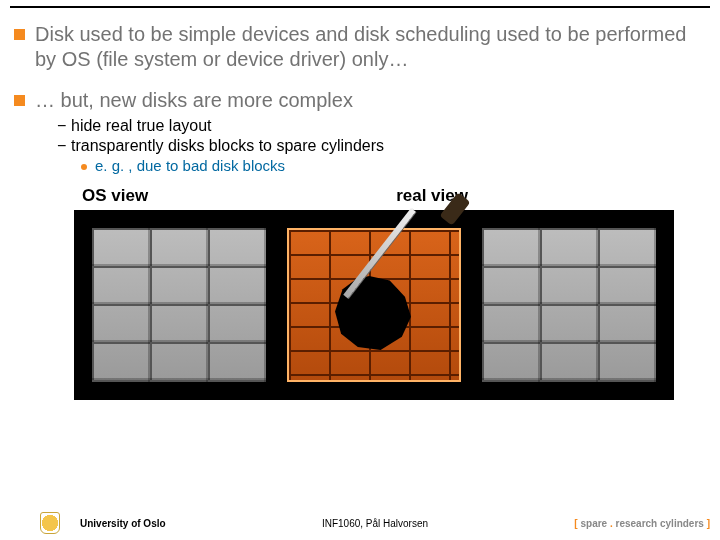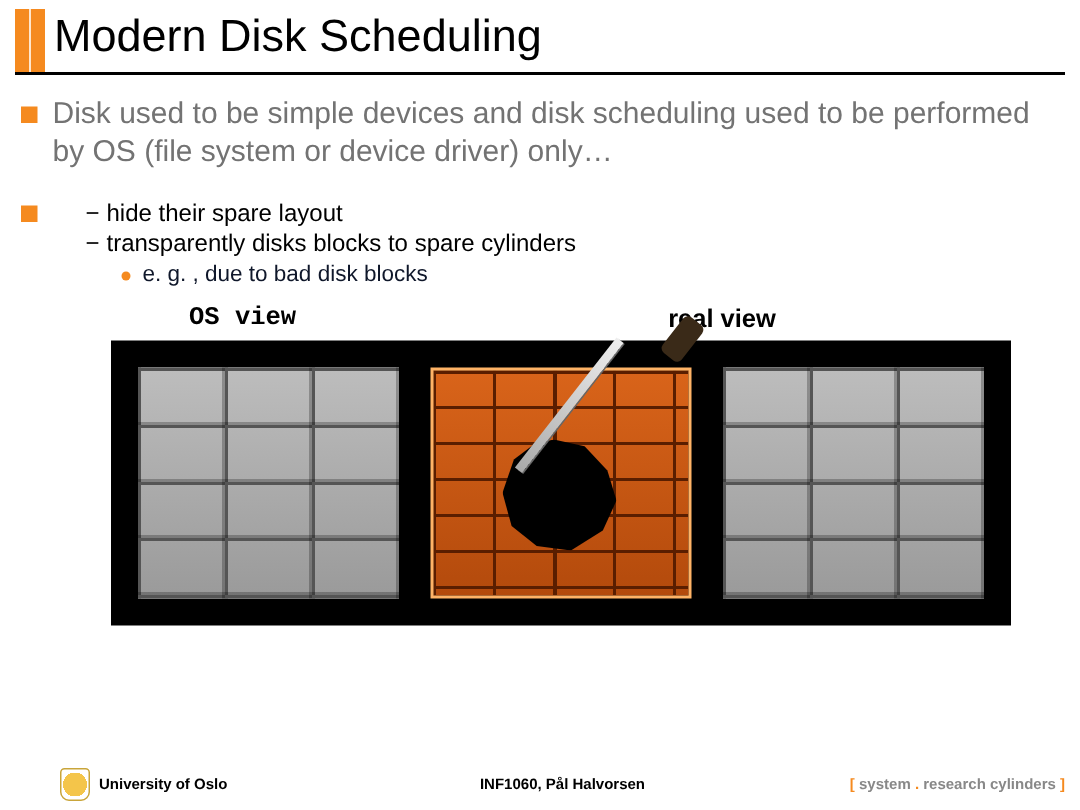--- a/index.html
+++ b/index.html
@@ -57,35 +57,35 @@
   .sub-row {
     display: flex;
     font-size: 16px;
     color: #000;
     margin: 2px 0 2px 22px;
   }
   .dash { width: 14px; flex-shrink:0; }
   .subsub-row {
     display: flex;
     font-size: 15px;
-    color: #0f172a;
+    color: #0369a1;
     margin: 2px 0 2px 46px;
   }
   .dot {
     width: 6px; height: 6px; border-radius: 50%;
     background:#f58a1f;
     margin: 7px 8px 0 0; flex-shrink:0;
   }
   .view-labels {
     display: flex;
     font-size: 17px;
     font-weight: 700;
     margin-top: 10px;
   }
-  .view-labels .os { margin-left: 112px; font-family: Liberation Mono, monospace; }
+  .view-labels .os { margin-left: 68px; }
   .view-labels .real { margin-left: 248px; }
   .figure {
     margin: 4px 0 0 60px;
     width: 600px;
     height: 190px;
     background: #000;
     display: flex;
     justify-content: space-between;
     padding: 18px 18px 14px 18px;
   }
@@ -155,60 +155,60 @@
   }
   .footer {
     position: absolute;
     bottom: 6px; left: 0; width: 720px;
     display: flex;
     align-items: center;
     justify-content: space-between;
     padding: 0 10px 0 12px;
     font-size: 10px;
   }
-  .footer-left { display:flex; align-items:center; gap:6px;padding-left:28px; }
+  .footer-left { display:flex; align-items:center; gap:20px;padding-left:28px; }
   .crest {
     width: 20px; height: 22px;
     background: radial-gradient(circle,#f4c54a 0 8px, transparent 8px), #fff;
     border:1px solid #c9a53a;
     border-radius: 3px 3px 6px 6px;
   }
   .footer-left span { font-weight:700; color:#000; }
   .footer-center {
     position:absolute; left:50%; transform:translateX(-50%);
-    color:#000; font-weight:700;padding-left:30px;
+    color:#000; font-weight:400;padding-left:30px;
   }
   .footer-right { color:#888; font-weight:700; }
   .footer-right .br1 { color:#f58a1f; }
   .footer-right .dot2 { color:#f58a1f; }
   .footer-right .br2 { color:#f58a1f; }
 </style>
 </head>
 <body>
 
 <div class="title-wrap">
   <div class="title-bar"></div>
-  <h1 class="title">Modern Disk Scheduling</h1>
 </div>
 <div class="title-underline"></div>
 
 <div class="content">
 
   <div class="bullet-row">
     <div class="sq"></div>
     <div class="bullet-text">Disk used to be simple devices and disk scheduling used to be performed by OS (file system or device driver) only…</div>
   </div>
 
   <div class="bullet-row" style="margin-bottom:2px">
     <div class="sq"></div>
     <div style="flex:1">
+      <div class="bullet-text">… but, new disks are more complex</div>
       <div class="sub-list">
         <div class="sub-row">
           <span class="dash">−</span>
-          <span>hide their spare layout</span>
+          <span>hide real true layout</span>
         </div>
         <div class="sub-row">
           <span class="dash">−</span>
           <span>transparently disks blocks to spare cylinders</span>
         </div>
         <div class="subsub-row">
           <span class="dot"></span>
           <span>e. g. , due to bad disk blocks</span>
         </div>
       </div>
@@ -234,15 +234,15 @@
 
 </div>
 
 <div class="footer">
   <div class="footer-left">
     <div class="crest"></div>
     <span>University of Oslo</span>
   </div>
   <div class="footer-center">INF1060, Pål Halvorsen</div>
   <div class="footer-right">
-    <span class="br1">[ </span><span>system</span><span class="dot2"> . </span><span>research cylinders</span><span class="br2"> ]</span>
+    <span class="br1">[ </span><span>spare</span><span class="dot2"> . </span><span>research cylinders</span><span class="br2"> ]</span>
   </div>
 </div>
 
 </body></html>

